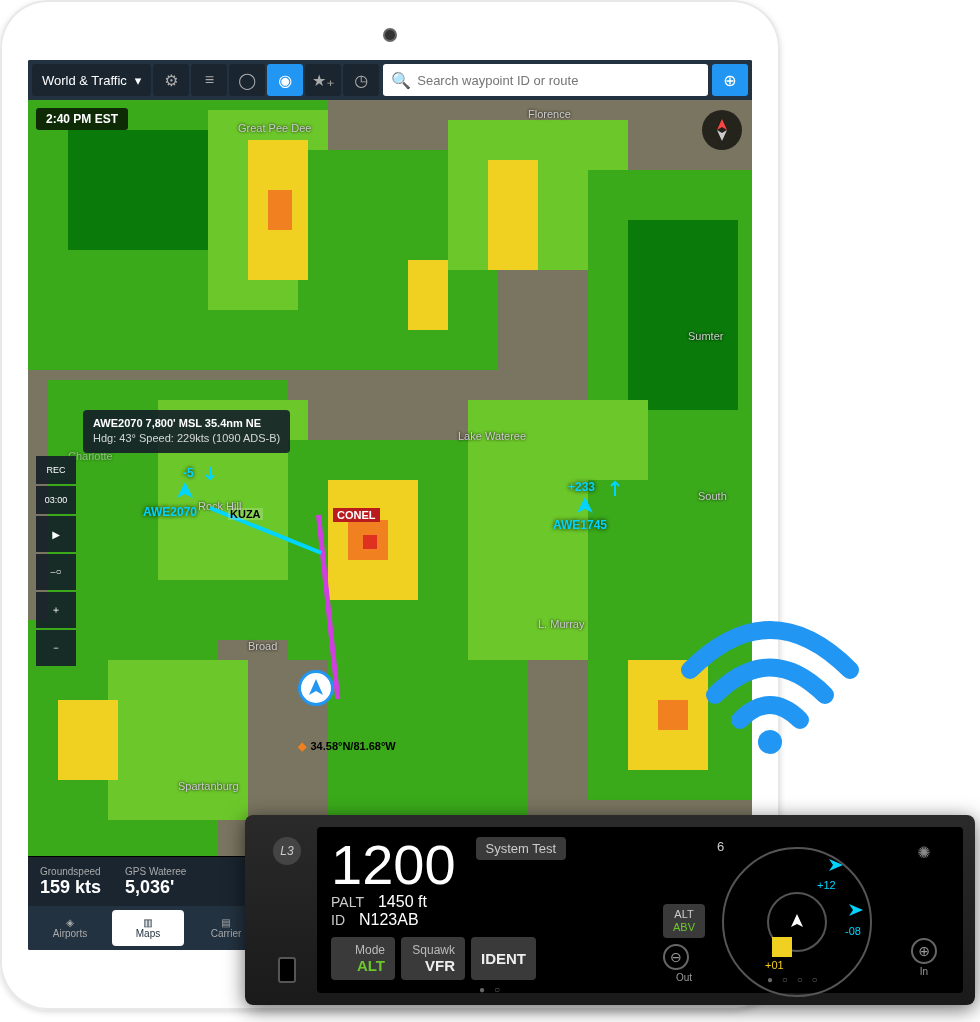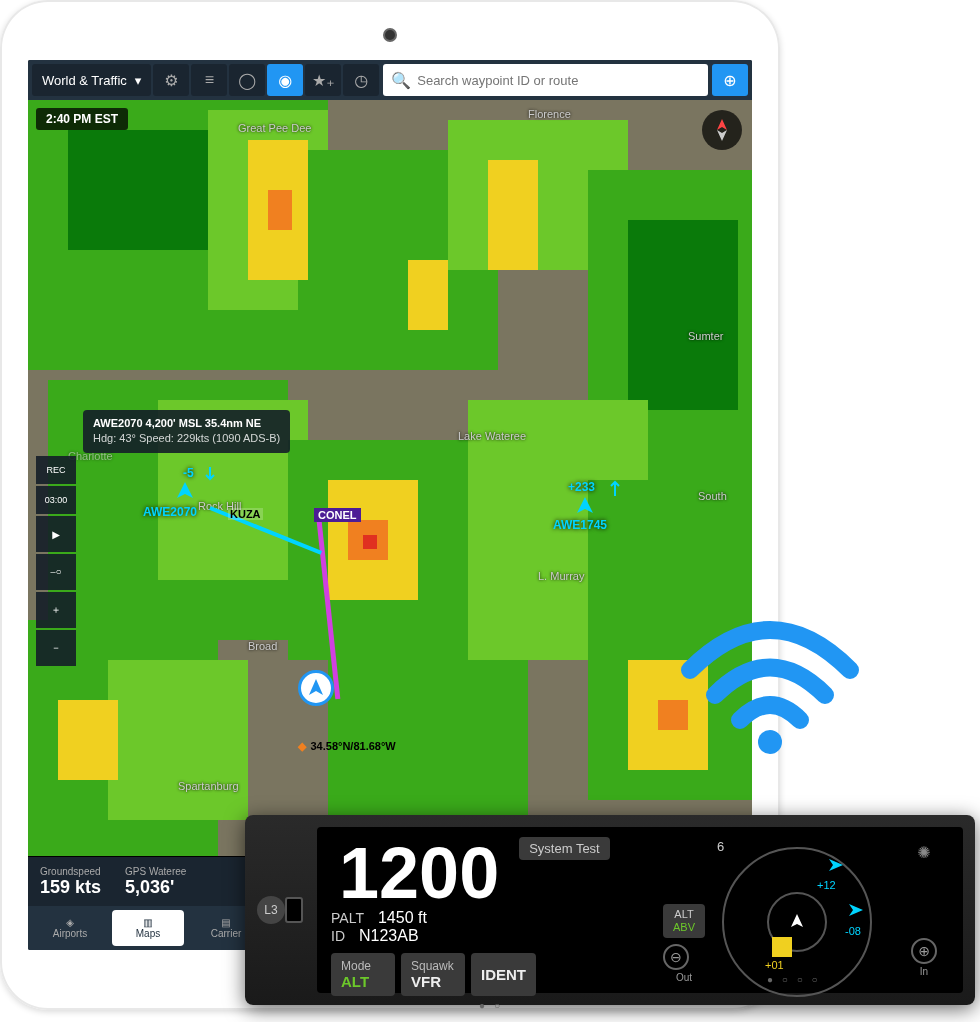--- a/index.html
+++ b/index.html
@@ -133,35 +133,35 @@
 }
 
 
 .xpdr {
   position:absolute; left:245px; top:815px; width:730px; height:190px;
   background:linear-gradient(#2a2a2a,#1a1a1a); border-radius:8px;
   box-shadow:0 4px 20px rgba(0,0,0,.6);
   display:flex; padding:12px;
 }
 .xpdr-left {
-  width:60px; display:flex; flex-direction:row; align-items:center; justify-content:flex-start; padding:10px 0;
+  width:60px; display:flex; flex-direction:column; align-items:center; justify-content:space-between; padding:10px 0;font-style:italic;
 }
 .xpdr-left .logo { width:28px; height:28px; border-radius:50%; background:#444; color:#ccc; display:flex; align-items:center; justify-content:center; font-size:12px; }
 .xpdr-left .port { width:18px; height:26px; background:#000; border:2px solid #555; border-radius:3px; }
 .xpdr-screen {
   flex:1; background:#000; border-radius:4px; display:flex; padding:10px 14px; gap:12px;
   position:relative;
 }
 .xpdr-main { flex:1.2; display:flex; flex-direction:column; }
-.xpdr-code { color:#fff; font-size:72px; font-weight:700; line-height:1;margin-left:8px; }
+.xpdr-code { color:#fff; font-size:56px; font-weight:400; line-height:1; }
 .xpdr-row { display:flex; gap:14px; color:#ccc; font-size:14px; align-items:baseline; }
 .xpdr-row .val { color:#fff; font-size:16px; }
 .xpdr-btns { display:flex; gap:6px; margin-top:8px; }
 .xpdr-btn {
-  background:#3a3a3a; border-radius:4px; padding:6px 10px; text-align:left;
+  background:#3a3a3a; border-radius:4px; padding:6px 10px; text-align:right;
   color:#ccc; font-size:13px; min-width:64px;
 }
 .xpdr-btn .top { font-size:12px; color:#bbb; }
 .xpdr-btn .bot { font-size:15px; color:#6cc82a; font-weight:600; }
 .xpdr-btn.plain .bot { color:#eee; }
 .xpdr-pill { background:#3a3a3a; border-radius:4px; padding:4px 10px; color:#ccc; font-size:13px; }
 .xpdr-scope { width:170px; position:relative; }
 .scope-ring { position:absolute; border:2px solid #555; border-radius:50%; }
 .scope-tgt { position:absolute; color:#00d4ff; font-size:14px; }
 .scope-tgt.y { color:#f0d020; }
@@ -241,41 +241,41 @@
         <div class="wx g2" style="left:300px;top:560px;width:200px;height:200px;"></div>
       </div>
 
       <div class="map-text" style="left:210px;top:22px">Great Pee Dee</div>
       <div class="map-text" style="left:500px;top:8px">Florence</div>
       <div class="map-text" style="left:660px;top:230px">Sumter</div>
       <div class="map-text" style="left:40px;top:350px;opacity:.6">Charlotte</div>
       <div class="map-text" style="left:170px;top:400px">Rock Hill</div>
       <div class="map-text" style="left:430px;top:330px">Lake Wateree</div>
       <div class="map-text" style="left:220px;top:540px">Broad</div>
-      <div class="map-text" style="left:510px;top:470px">L. Murray</div>
+      <div class="map-text" style="left:510px;top:518px">L. Murray</div>
       <div class="map-text" style="left:150px;top:680px">Spartanburg</div>
       <div class="map-text" style="left:670px;top:390px">South</div>
 
       <div class="route" style="left:288px;top:415px;height:185px;transform:rotate(-6deg)"></div>
       <div class="route" style="left:180px;top:408px;height:120px;width:4px;transform:rotate(-68deg);background:#00d4ff"></div>
 
       <div class="ownship" style="left:270px;top:570px">
         <svg width="22" height="22">
             <path d="M11 2 L18 18 L11 14 L4 18 Z" fill="#2196f3"></path>
           </svg>
       </div>
 
       <div class="wpt-label" style="left:200px;top:408px">KUZA</div>
-      <div class="wpt-label" style="left:286px;top:408px;color:#fff;background:#4c1d95;padding:1px 4px">CONEL</div>
+      <div class="wpt-label" style="left:305px;top:408px;color:#fff;background:#b91c1c;padding:1px 4px">CONEL</div>
       <div style="position:absolute;left:270px;top:640px;color:#000;font-size:11px;font-weight:700">
         <span style="color:#f08020;margin-right:4px">◆</span><span>34.58°N/81.68°W</span>
       </div>
 
       <div class="traffic-tip" style="left:55px;top:310px">
-        <div style="font-weight:600">AWE2070 4,200' MSL 35.4nm NE</div>
+        <div style="font-weight:600">AWE2070 7,800' MSL 35.4nm NE</div>
         <div style="font-size:11px;opacity:.8">Hdg:  43°   Speed: 229kts (1090 ADS-B)</div>
       </div>
 
       <div class="traffic-label" style="left:155px;top:366px">-5</div>
       <svg style="position:absolute;left:145px;top:380px" width="24" height="24">
           <path d="M12 2 L20 18 L12 14 L4 18 Z" fill="#00d4ff"></path>
         </svg>
       <svg style="position:absolute;left:175px;top:365px" width="14" height="20">
           <path d="M7 2 L7 14 M3 10 L7 14 L11 10" stroke="#00d4ff" stroke-width="2" fill="none"></path>
         </svg>

